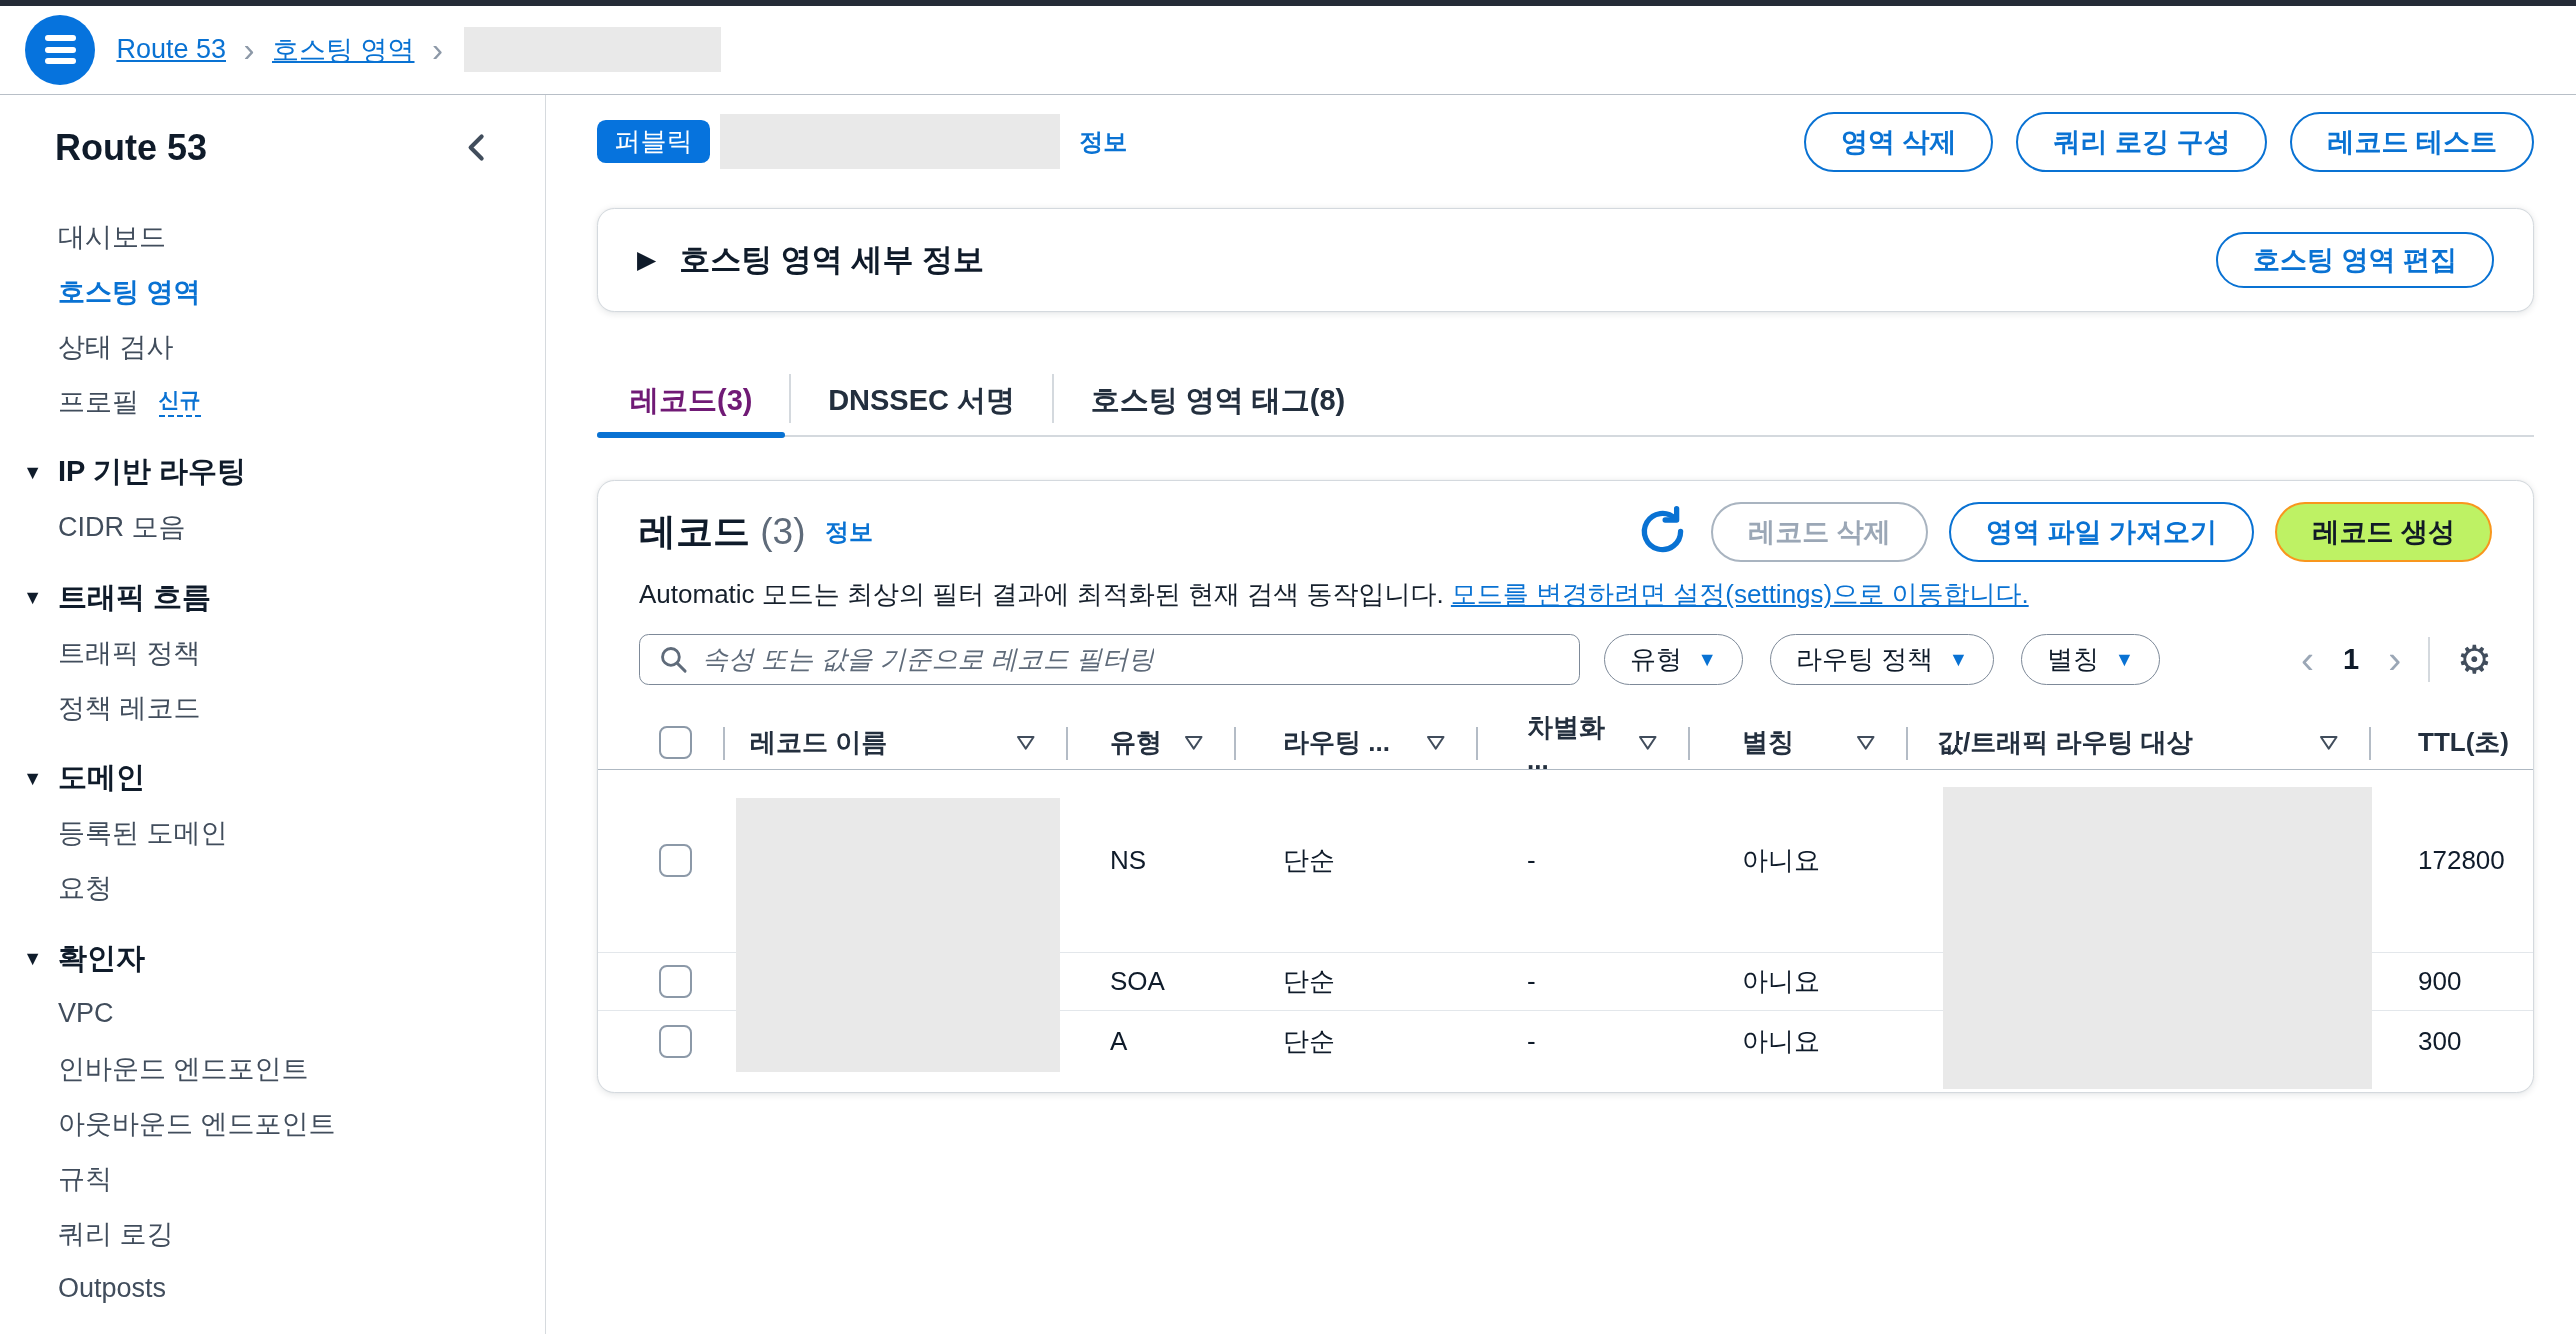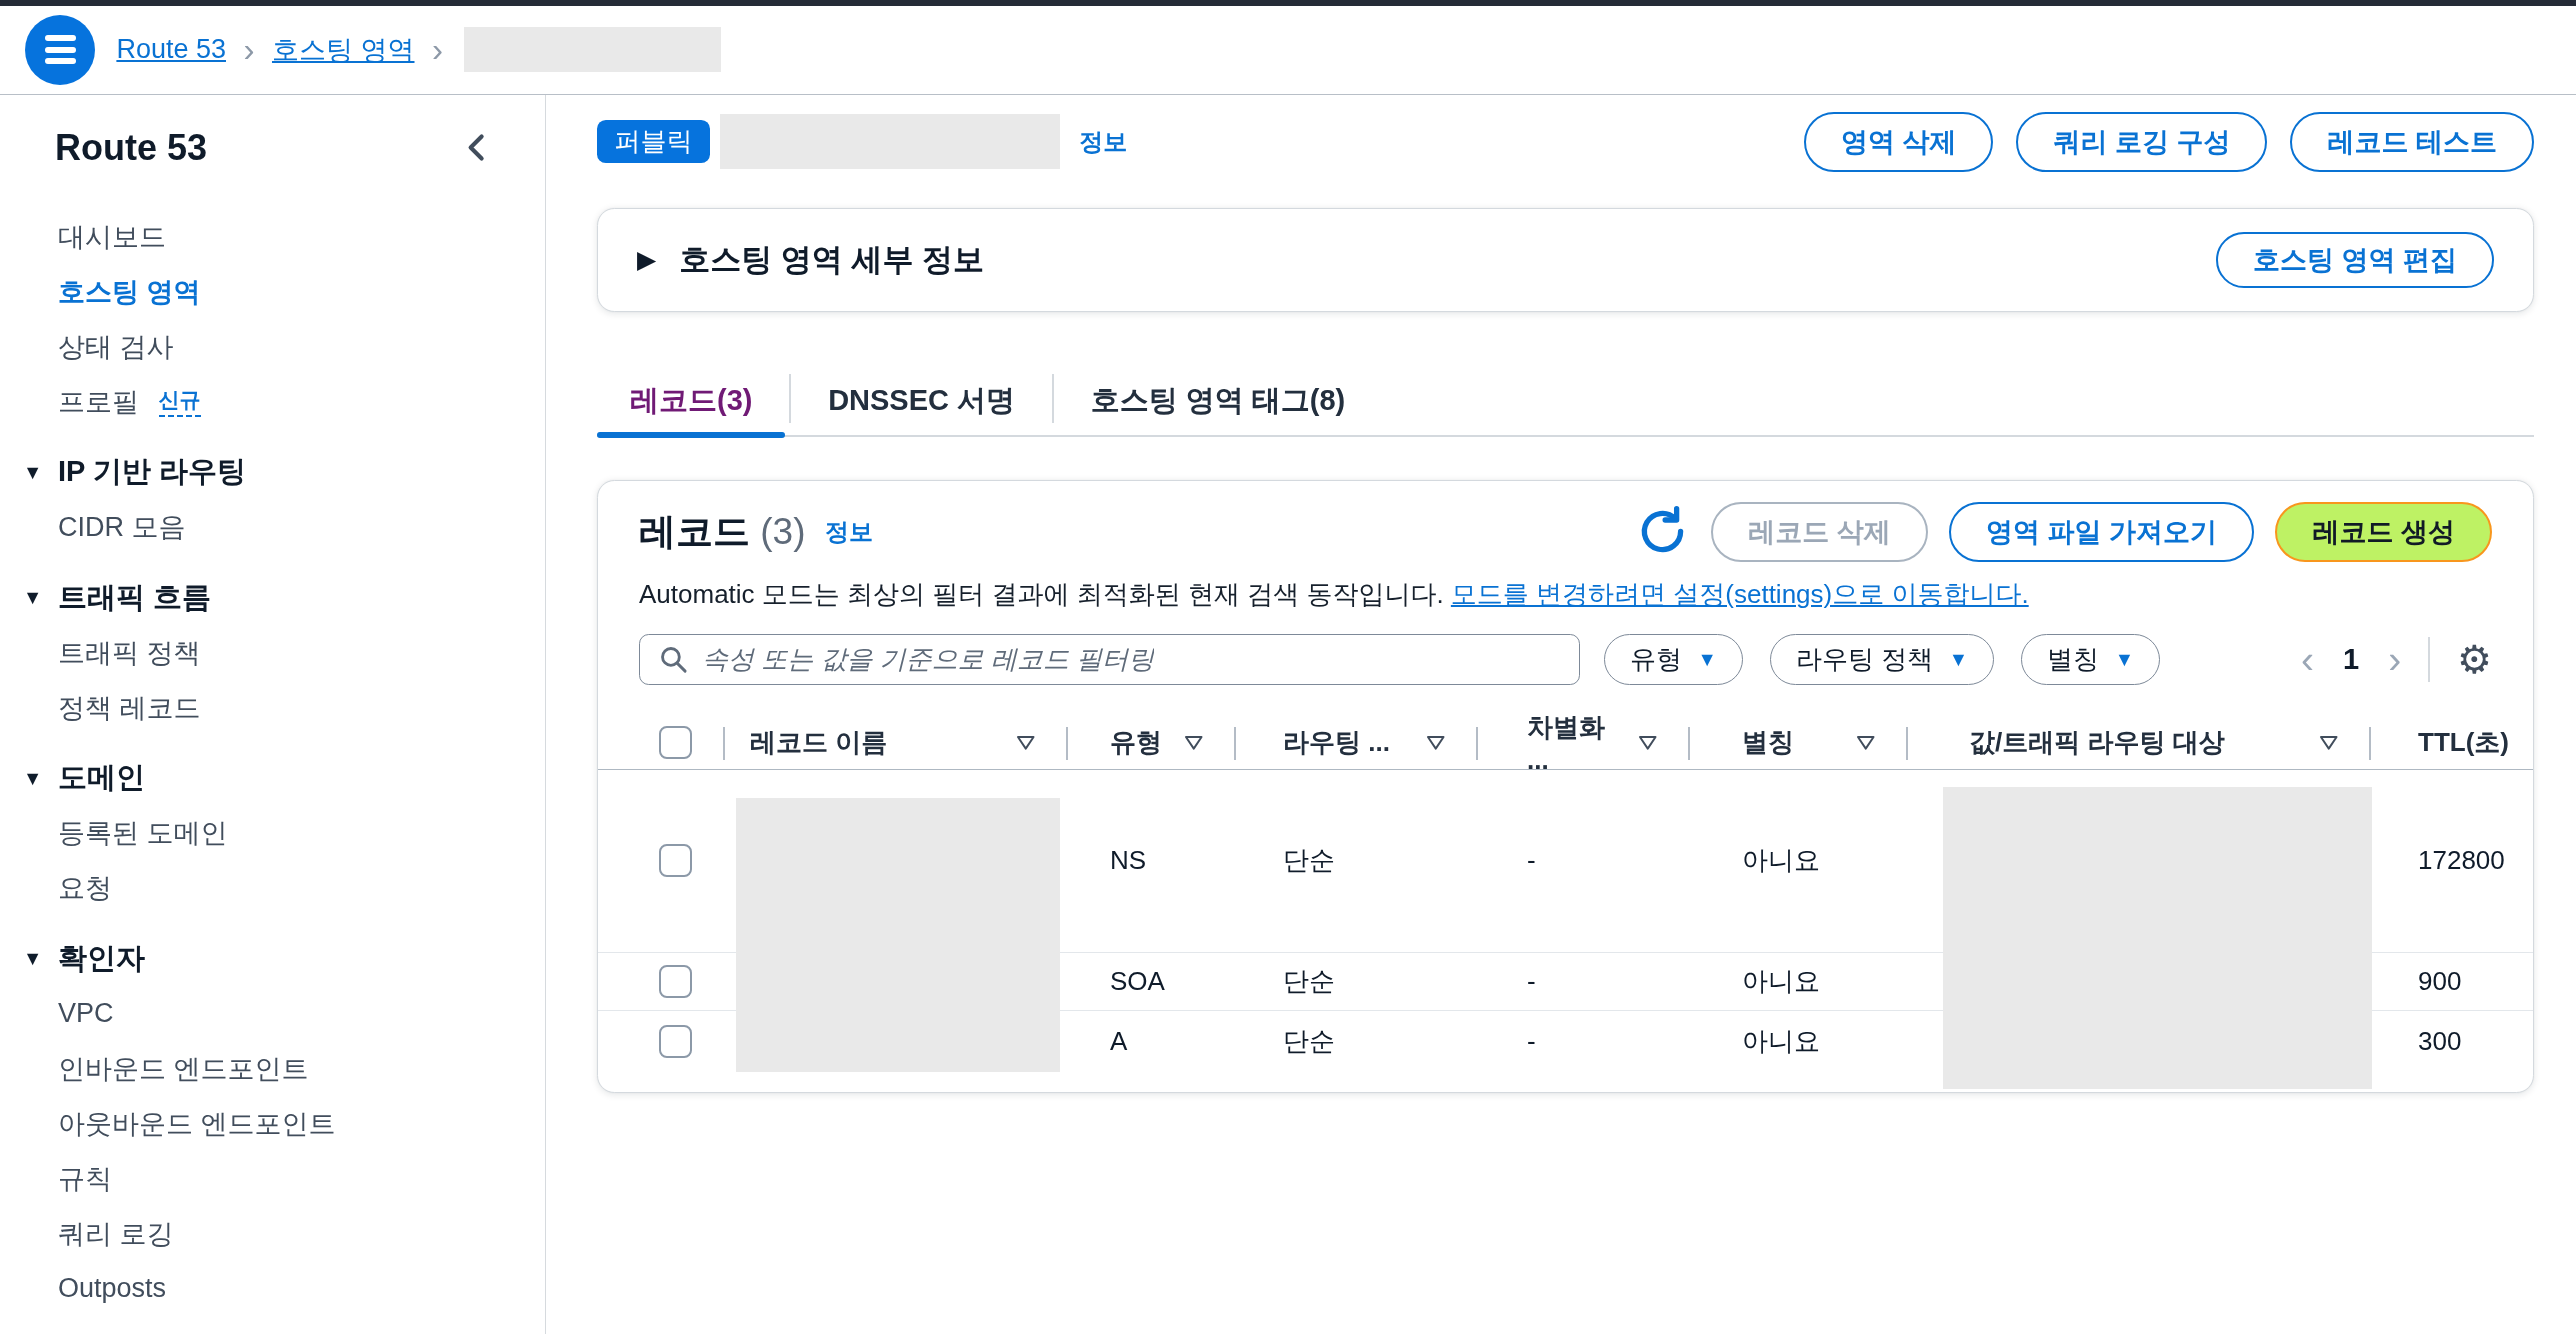--- a/index.html
+++ b/index.html
@@ -116,21 +116,21 @@
   .gear { font-size:39px; color:#414d5c; cursor:pointer; font-family:"DejaVu Sans",sans-serif; line-height:1; }
 
   
   .tbl { margin-top:32px; position:relative; }
   .thead { display:flex; align-items:center; height:53px; border-bottom:1.9px solid #aeb8c2;
            font-weight:bold; font-size:26px; color:#232f3e; }
   .c { flex:0 0 auto; display:flex; align-items:center; position:relative; height:100%; }
   .c1 { width:125px; } .c2 { width:343px; padding-left:27px; }
   .c3 { width:168px; padding-left:44px; } .c4 { width:242px; padding-left:49px; }
   .c5 { width:212px; padding-left:51px;gap:19px; } .c6 { width:218px; padding-left:54px; }
-  .c7 { width:463px; padding-left:63px; } .c8 { width:162px; padding-left:49px; }
+  .c7 { width:463px; padding-left:31px; } .c8 { width:162px; padding-left:49px; }
   .thead .c2::before, .thead .c3::before, .thead .c4::before, .thead .c5::before,
   .thead .c6::before, .thead .c7::before, .thead .c8::before {
     content:""; position:absolute; left:0; top:9.7px; width:1.9px; height:33px; background:#b4bcc6;
   }
   .sort { margin-left:auto; margin-right:31px; display:flex; }
   .cb { width:33px; height:33px; border:2.9px solid #8c99a8; border-radius:7.8px; background:#fff;
         margin-left:61px; cursor:pointer; flex:0 0 auto; }
   .trow { display:flex; align-items:center; font-size:26px; color:#0f1b2a; }
   .r1 { height:182px; }
   .r2 { height:58px; border-top:1.9px solid #e3e7eb; }

